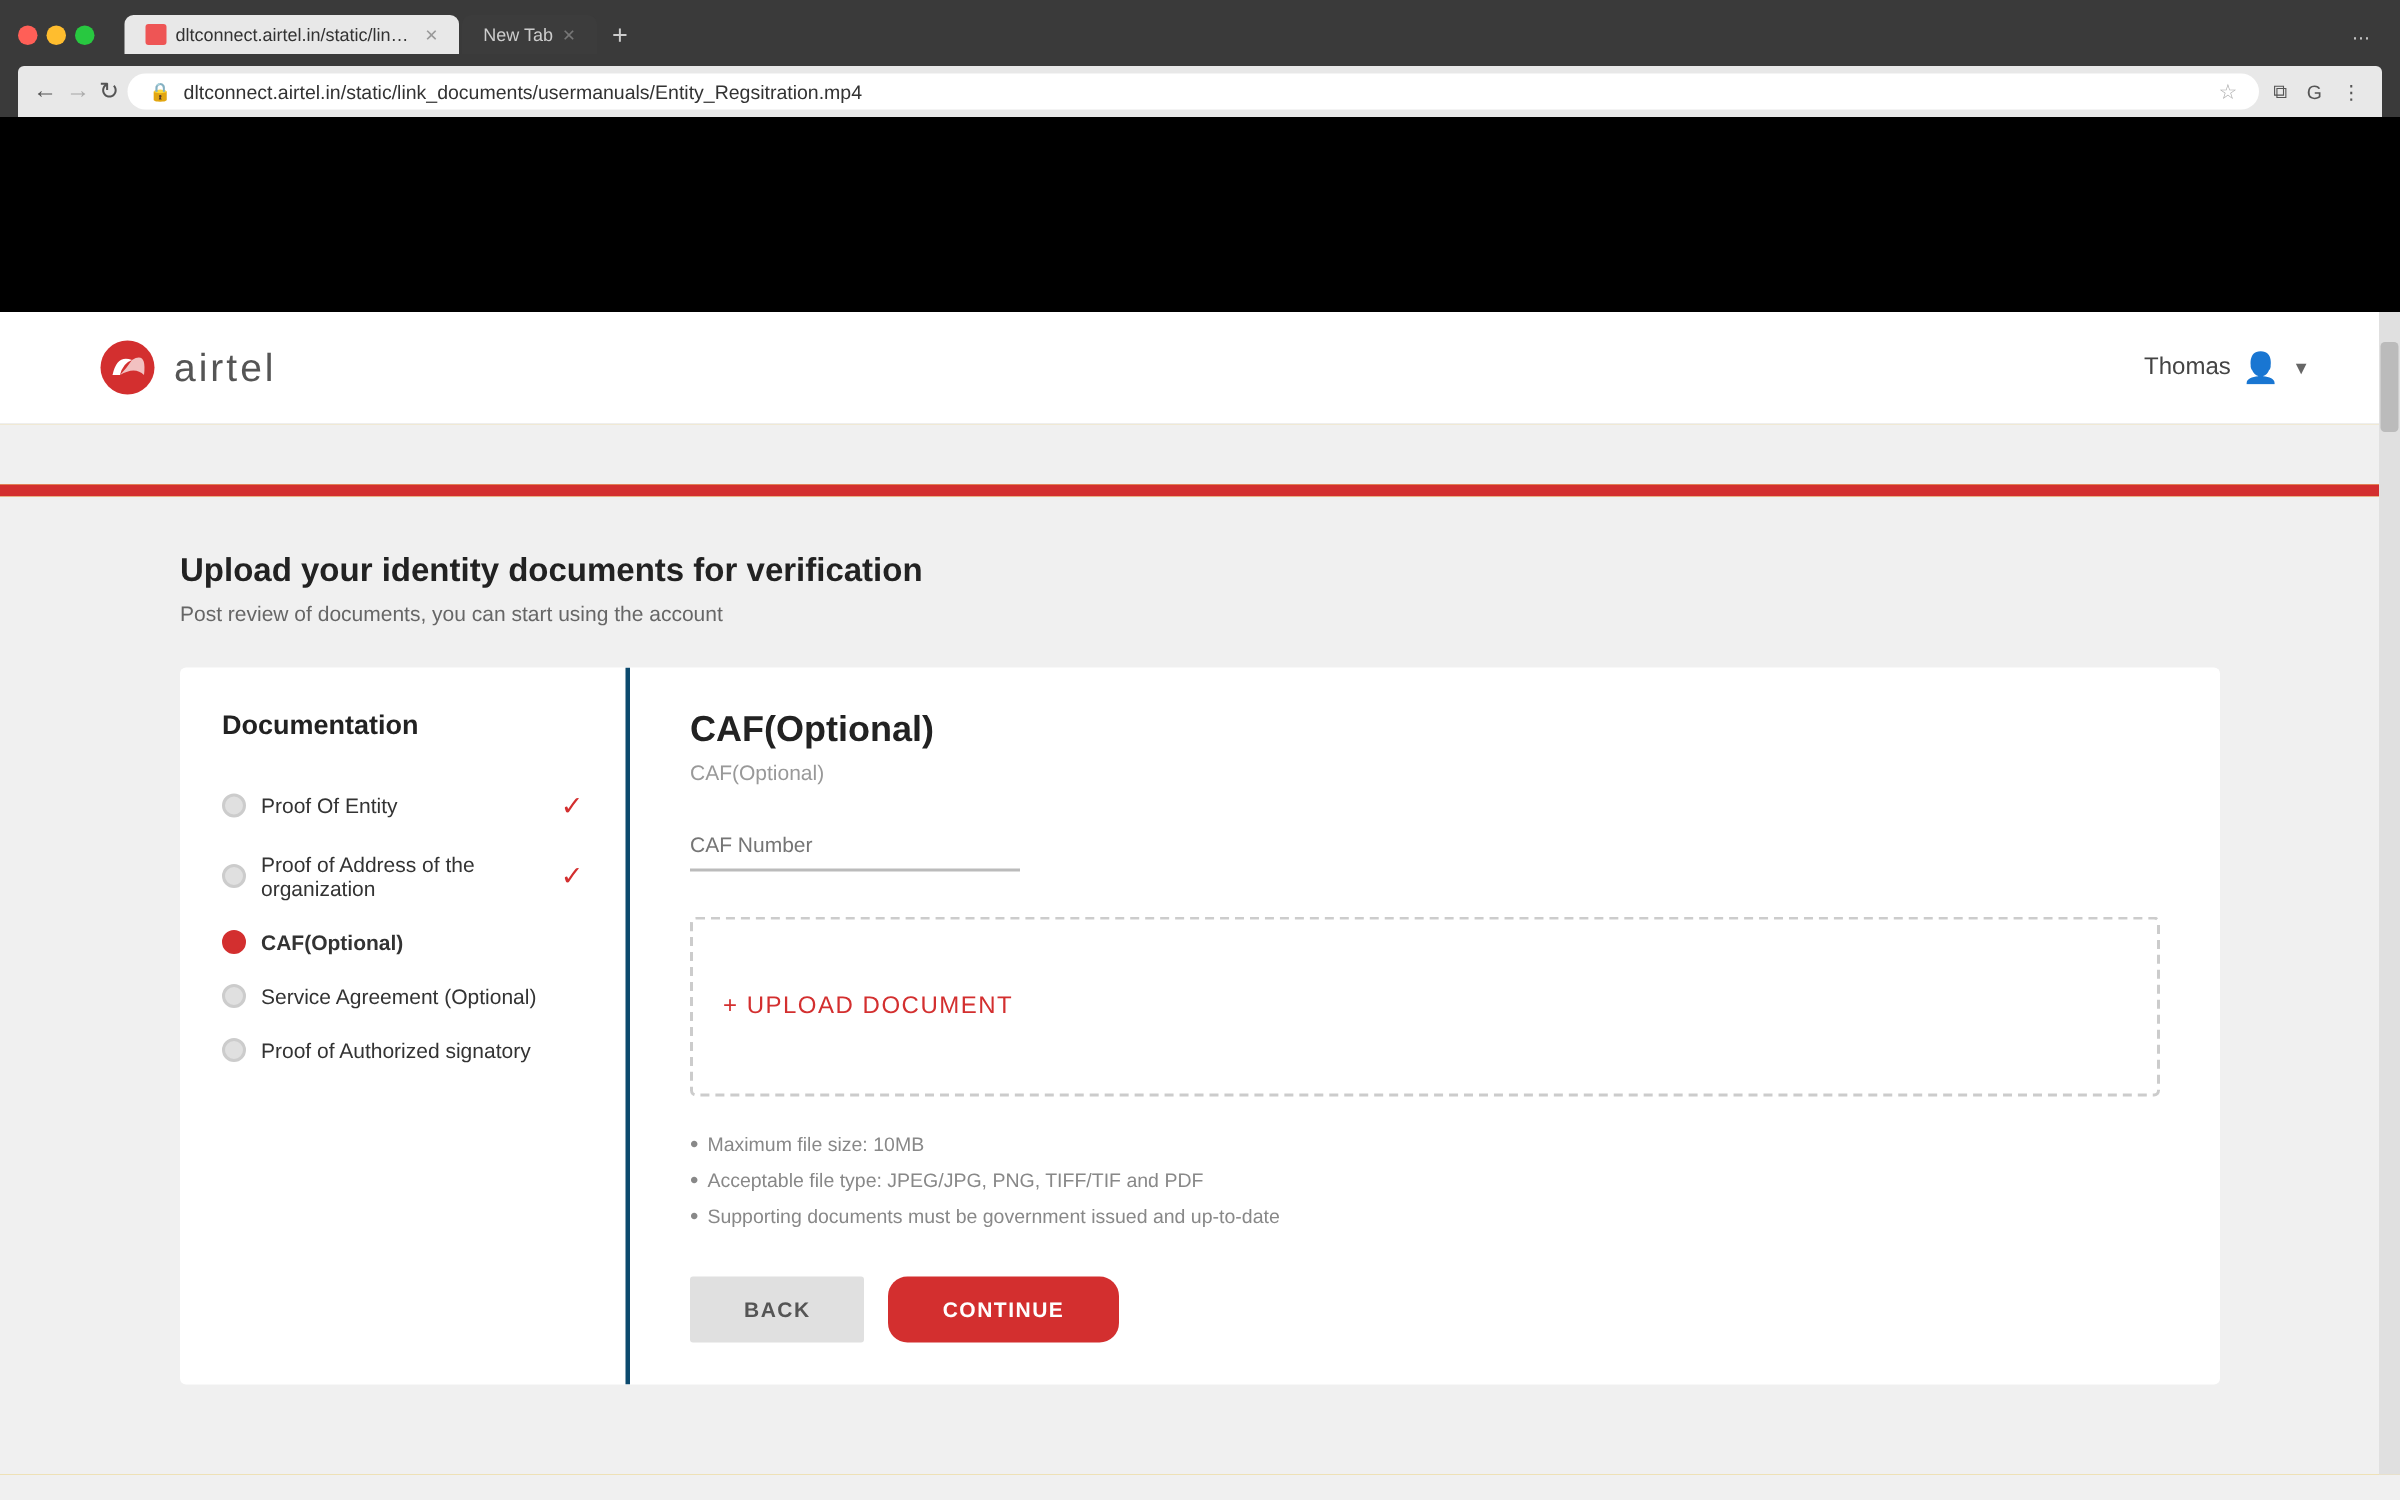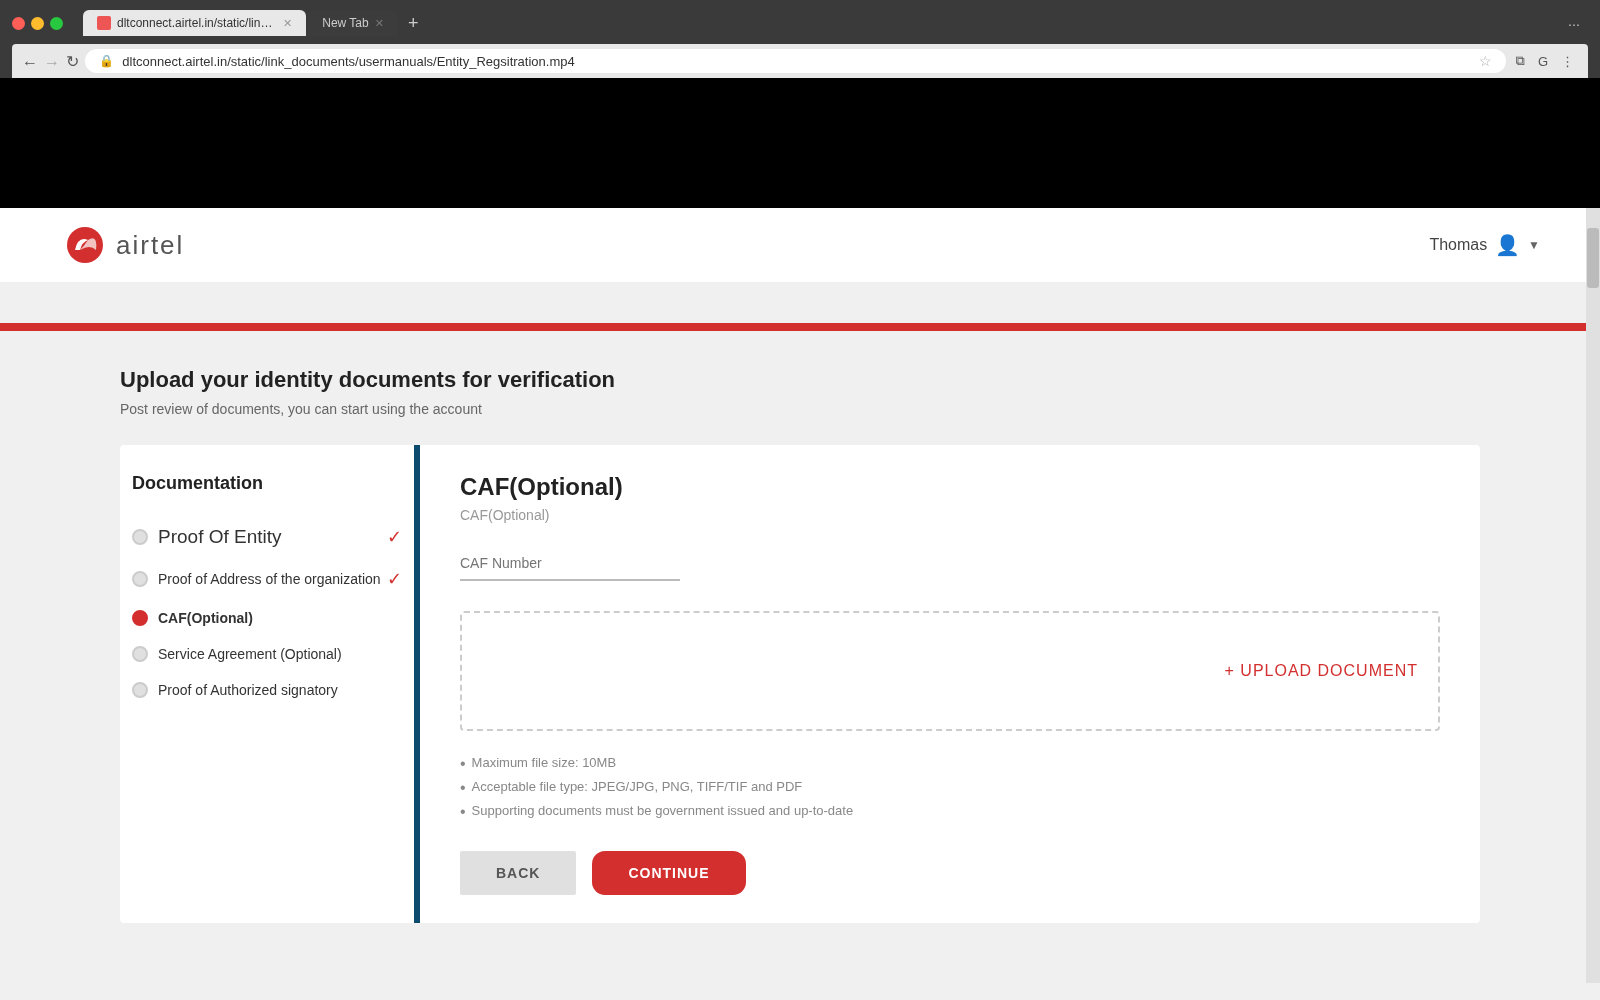--- a/index.html
+++ b/index.html
@@ -75,27 +75,27 @@
   <div style="background:#f0f0f0;height:40px;"></div>
 
   <div style="background:#d32f2f;height:8px;width:100%;"></div>
 
   <div style="background:#f0f0f0;padding:36px 120px 60px 120px;">
     <h1 style="font-size:22px;font-weight:700;color:#222;margin-bottom:8px;">Upload your identity documents for verification</h1>
     <p style="font-size:14px;color:#666;margin-bottom:28px;">Post review of documents, you can start using the account</p>
 
     <div style="background:white;display:flex;border-radius:4px;overflow:hidden;">
 
-      <div style="width:300px;padding:28px 12px;border-right:6px solid #0c4a6e;flex-shrink:0;">
+      <div style="width:300px;padding:28px 28px;border-right:3px solid #0c4a6e;flex-shrink:0;">
         <h2 style="font-size:18px;font-weight:700;color:#222;margin-bottom:22px;">Documentation</h2>
 
         <div style="display:flex;align-items:center;justify-content:space-between;padding:10px 0;cursor:pointer;">
           <div style="display:flex;align-items:center;gap:10px;">
             <div style="width:16px;height:16px;border-radius:50%;background:#e0e0e0;border:2px solid #ccc;flex-shrink:0;"></div>
-            <span style="font-size:19px;color:#333;">Proof Of Entity</span>
+            <span style="font-size:14px;color:#333;">Proof Of Entity</span>
           </div>
           <span style="color:#d32f2f;font-size:18px;">✓</span>
         </div>
 
         <div style="display:flex;align-items:center;justify-content:space-between;padding:10px 0;cursor:pointer;">
           <div style="display:flex;align-items:center;gap:10px;">
             <div style="width:16px;height:16px;border-radius:50%;background:#e0e0e0;border:2px solid #ccc;flex-shrink:0;"></div>
             <span style="font-size:14px;color:#333;">Proof of Address of the organization</span>
           </div>
           <span style="color:#d32f2f;font-size:18px;">✓</span>
@@ -122,21 +122,21 @@
           </div>
         </div>
       </div>
 
       <div style="flex:1;padding:28px 40px;">
         <h2 style="font-size:24px;font-weight:700;color:#222;margin-bottom:6px;">CAF(Optional)</h2>
         <p style="font-size:14px;color:#999;margin-bottom:24px;">CAF(Optional)</p>
 
         <input type="text" placeholder="CAF Number" style="width: 220px; border-top: none; border-right: none; border-left: none; border-image: initial; border-bottom: 2px solid rgb(187, 187, 187); padding: 8px 0px; font-size: 14px; color: rgb(153, 153, 153); outline: none; background: transparent; margin-bottom: 30px; display: block;">
 
-        <div style="border:2px dashed #ccc;border-radius:4px;padding:44px 20px;text-align:center;margin-bottom:24px;cursor:pointer;min-height:120px;display:flex;align-items:center;justify-content:flex-end;">
+        <div style="border:2px dashed #ccc;border-radius:4px;padding:44px 20px;text-align:center;margin-bottom:24px;cursor:pointer;min-height:120px;display:flex;align-items:center;justify-content:flex-start;">
           <span style="font-size:16px;color:#d32f2f;font-weight:500;letter-spacing:1px;">+ UPLOAD DOCUMENT</span>
         </div>
 
         <div style="margin-bottom:30px;">
           <div style="display:flex;align-items:flex-start;gap:6px;margin-bottom:6px;">
             <span style="color:#888;">•</span>
             <span style="font-size:13px;color:#888;">Maximum file size: 10MB</span>
           </div>
           <div style="display:flex;align-items:flex-start;gap:6px;margin-bottom:6px;">
             <span style="color:#888;">•</span>

